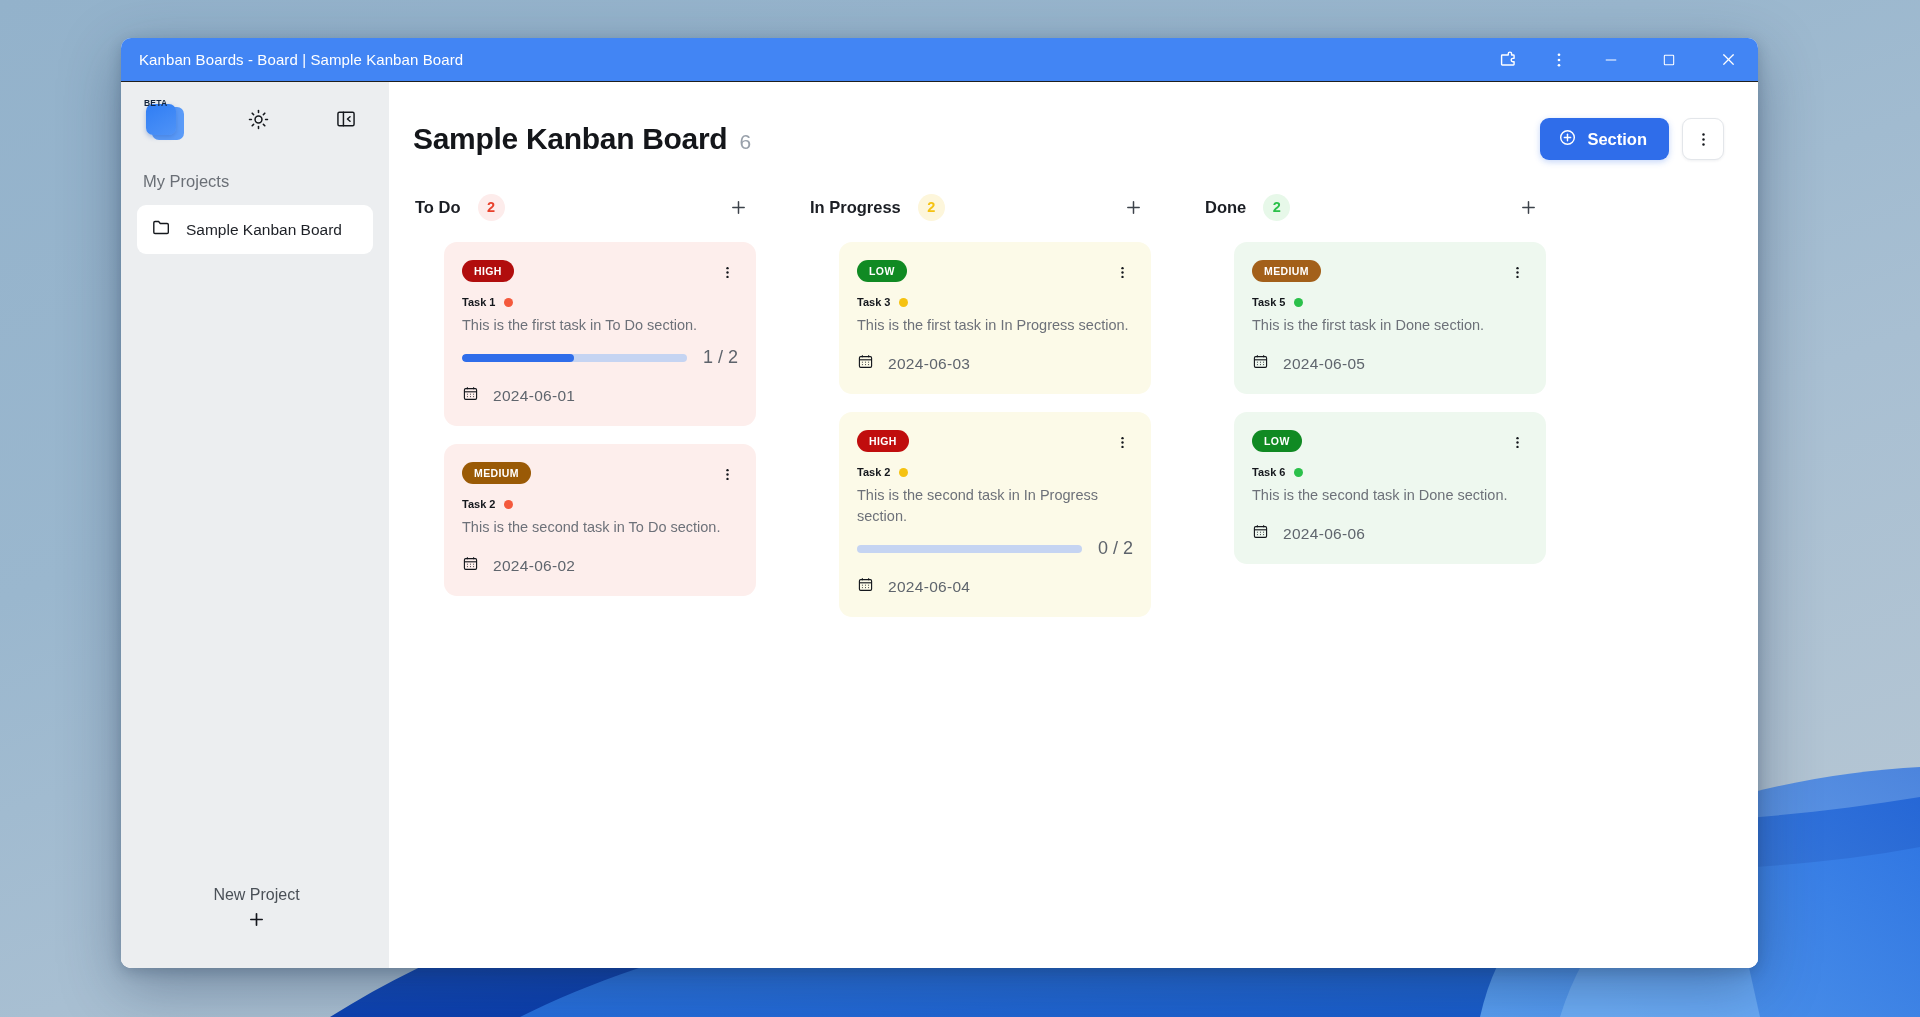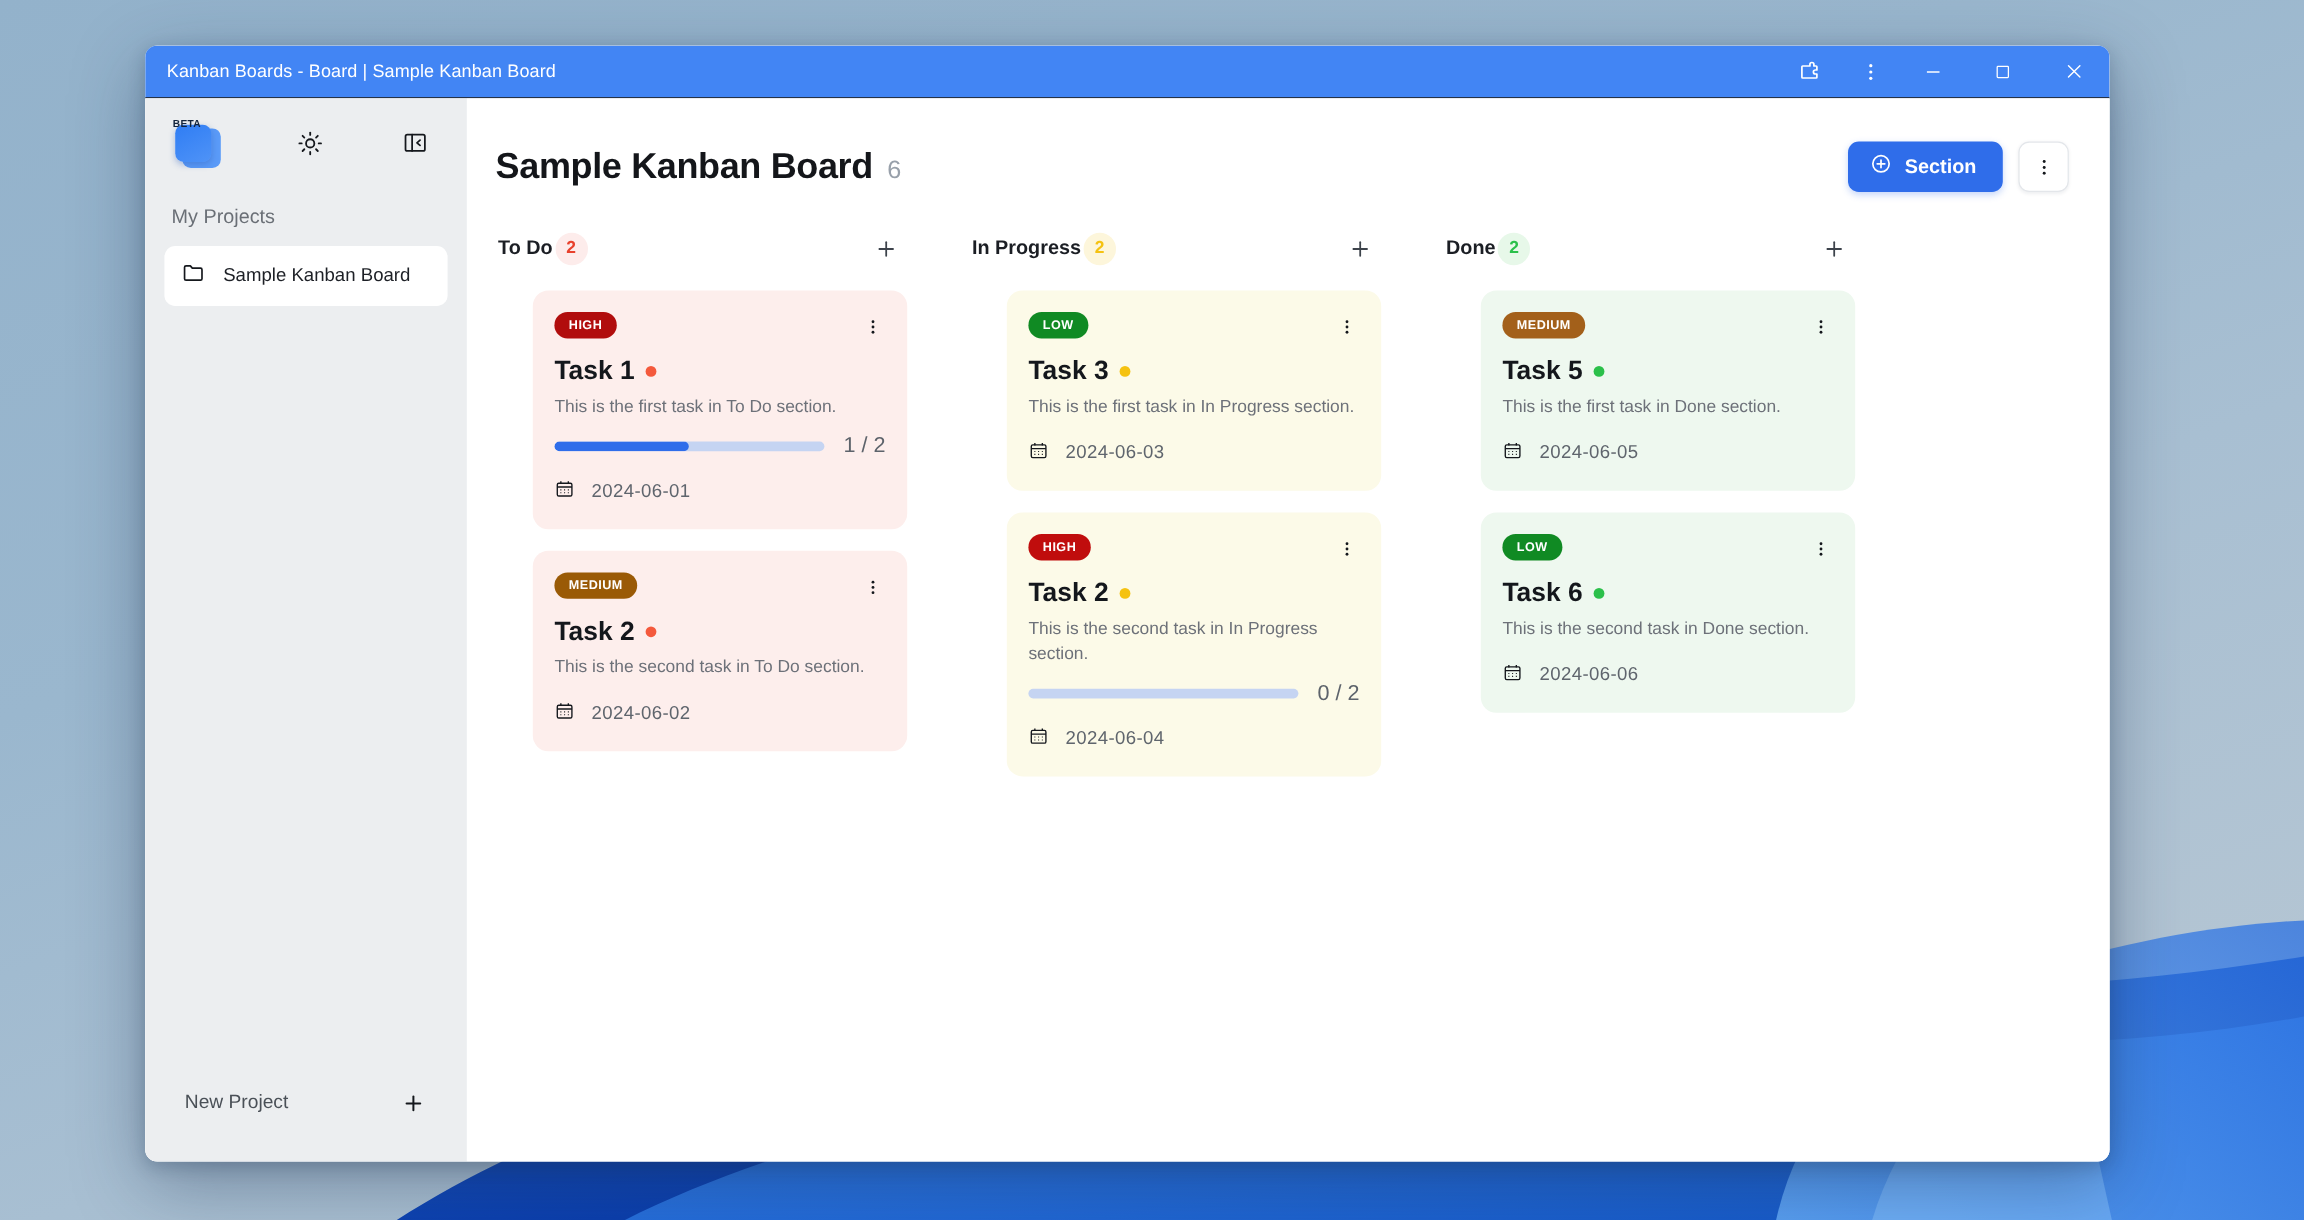--- a/index.html
+++ b/index.html
@@ -137,22 +137,23 @@
     cursor: pointer;
   }
   .project-item span.txt {
     font-size: 15.5px;
     color: #1d2026;
   }
   .sidebar-footer {
     margin-top: auto;
     display: flex;
     align-items: center;
-    justify-content: space-between;
+    justify-content: flex-end;
     padding: 0 14px 34px 17px;
+    flex-direction: column;
   }
   .new-project-text {
     font-size: 16px;
     color: #4a5057;
   }
   .plus-btn {
     width: 30px; height: 30px;
     display: flex; align-items: center; justify-content: center;
     cursor: pointer;
   }
@@ -217,21 +218,21 @@
     margin-top: 24px;
   }
   .column { width: 343px; flex: 0 0 343px; }
   .col-head {
     display: flex;
     align-items: center;
     justify-content: space-between;
     padding: 0 4px 0 2px;
     height: 34px;
   }
-  .col-head-left { display: flex; align-items: center; gap: 2px; }
+  .col-head-left { display: flex; align-items: center; gap: 17px; }
   .col-title {
     font-size: 16.5px;
     font-weight: 700;
     color: #1b1e24;
   }
   .col-badge {
     width: 27px; height: 27px;
     border-radius: 50%;
     display: flex; align-items: center; justify-content: center;
     font-size: 14.5px;
@@ -273,21 +274,21 @@
     display: flex; align-items: center; justify-content: center;
     cursor: pointer;
   }
   .card-title-row {
     display: flex;
     align-items: center;
     gap: 9px;
     margin-top: 12px;
   }
   .card-title {
-    font-size: 22px;
+    font-size: 11px;
     font-weight: 700;
     color: #14171c;
   }
   .status-dot {
     width: 9px; height: 9px; border-radius: 50%;
     display: inline-block;
   }
   .card-desc {
     margin-top: 7px;
     font-size: 14.5px;

